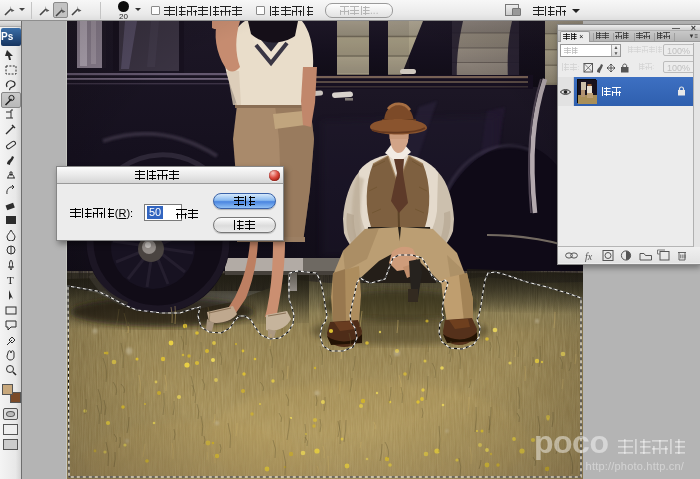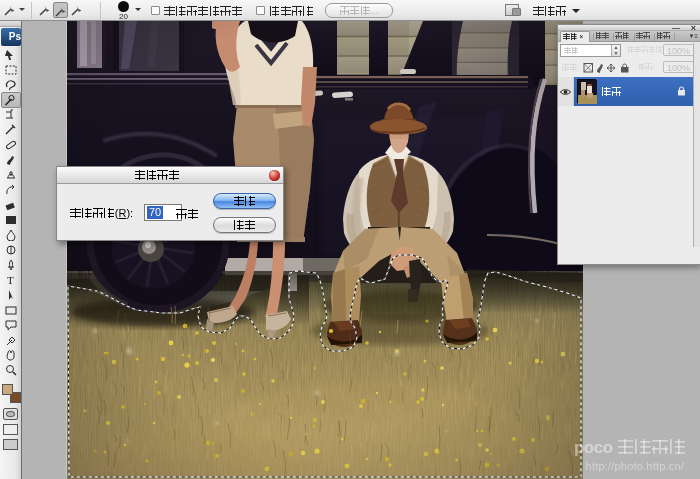--- a/index.html
+++ b/index.html
@@ -28,33 +28,33 @@
 #refine{position:absolute;left:325px;top:3px;width:68px;height:15px;border:1px solid #9a9a9a;
  border-radius:7px;background:linear-gradient(#fdfdfd,#e2e2e2);color:#b5b5b5;font-size:10px;
  text-align:center;line-height:13px}
 .cb{position:absolute;top:6px;width:9px;height:9px;border:1px solid #8a8a8a;background:#fdfdfd;border-radius:1px}
 .obtext{position:absolute;top:5px;font-size:11px;color:#222}
 
 #tools{position:absolute;left:0;top:21px;width:22px;height:458px;
  background:linear-gradient(90deg,#f4f4f4,#e8e8e8 75%,#d2d2d2);border-right:1px solid #6e6e6e;z-index:5}
 #pslogo{position:absolute;left:1px;top:7px;width:20px;height:18px;border-radius:2px;
  background:linear-gradient(#3a6ea8,#16345f);color:#fff;font-size:10px;font-weight:bold;
- text-align:right;line-height:18px}
+ text-align:left;line-height:18px}
 .ti{position:absolute;left:4px;width:16px;height:13px;color:#2b2b2b}
 .ti svg{display:block}
 #qsel{position:absolute;left:1px;top:71px;width:20px;height:16px;border:1px solid #888;
  border-radius:2px;background:linear-gradient(#cacaca,#b8b8b8)}
 #fgbg{position:absolute;left:2px;top:363px;width:19px;height:19px}
 #fgbg .bgc{position:absolute;right:0;bottom:0;width:11px;height:11px;background:#7a4a28;border:1px solid #555}
 #fgbg .fgc{position:absolute;left:0;top:0;width:11px;height:11px;background:#c8a87c;border:1px solid #555}
 
 #photo{position:absolute;left:67px;top:21px;width:516px;height:458px;z-index:1;box-shadow:-1px 0 0 #c6c8c2}
 
 #wm{position:absolute;right:14px;bottom:7px;z-index:6;color:rgba(255,255,255,.45);text-align:right}
-#wm .l1{font-size:17px;font-weight:bold;line-height:21px;letter-spacing:-.5px}
+#wm .l1{font-size:32px;font-weight:bold;line-height:21px;letter-spacing:-.5px}
 #wm .l1 .zh20{font-size:17px;letter-spacing:.5px}
 #wm .l2{font-size:11px;margin-top:2px;color:rgba(255,255,255,.42);letter-spacing:.2px;margin-right:2px}
 
 #dlg{position:absolute;left:56px;top:166px;width:228px;height:75px;z-index:10;
  background:#ececec;border:1px solid #868686;box-shadow:2px 3px 6px rgba(0,0,0,.4);font-size:11px}
 #dlg .tb{height:17px;background:linear-gradient(#fcfcfc,#d6d6d6);border-bottom:1px solid #9a9a9a;
  position:relative;text-align:center;font-weight:bold;color:#000;line-height:16px;font-size:11px;padding-right:26px}
 #dlg .ball{position:absolute;right:3px;top:3px;width:11px;height:11px;border-radius:50%;
  background:radial-gradient(circle at 35% 28%,#f8c7c0 0%,#dd4b40 45%,#8e1206 88%);
  box-shadow:inset 0 0 1px #500,0 1px 1px rgba(255,255,255,.7)}
@@ -687,21 +687,21 @@
     <path d="M1,265 L30,270 C45,276 55,284 70,289 L95,292 113,292 125,288 133,286 131,295 134,306 142,311 154,312 163,307 168,299 172,295 178,295 184,299 188,306 194,314 203,318 213,317 221,311 226,303 227,294 225,287 L222,278 222,262 223,252 230,250 249,252 C253,257 256,268 258,284 L260,295 258,301 255,305 253,315 256,325 264,330 276,330 286,326 290,317 288,307 284,301 L283,294 285,284 288,271 290,262 293,257 C296,259 300,261 304,262 L318,258 322,247 326,237 332,234 345,234 355,237 360,245 365,255 370,260 375,261 378,259 L381,262 378,272 376,282 375,292 377,297 373,302 372,312 375,321 383,327 395,328 406,324 412,316 413,306 410,299 L412,294 414,284 416,271 418,259 421,252 428,251 C438,253 448,257 460,261 L480,266 500,272 514,277 L514,456 L2,456 Z" fill="none" stroke="#f5f5f5" stroke-width="1.1"></path>
     <path d="M1,265 L30,270 C45,276 55,284 70,289 L95,292 113,292 125,288 133,286 131,295 134,306 142,311 154,312 163,307 168,299 172,295 178,295 184,299 188,306 194,314 203,318 213,317 221,311 226,303 227,294 225,287 L222,278 222,262 223,252 230,250 249,252 C253,257 256,268 258,284 L260,295 258,301 255,305 253,315 256,325 264,330 276,330 286,326 290,317 288,307 284,301 L283,294 285,284 288,271 290,262 293,257 C296,259 300,261 304,262 L318,258 322,247 326,237 332,234 345,234 355,237 360,245 365,255 370,260 375,261 378,259 L381,262 378,272 376,282 375,292 377,297 373,302 372,312 375,321 383,327 395,328 406,324 412,316 413,306 410,299 L412,294 414,284 416,271 418,259 421,252 428,251 C438,253 448,257 460,261 L480,266 500,272 514,277 L514,456 L2,456 Z" fill="none" stroke="#111" stroke-width="1.1" stroke-dasharray="3 3"></path>
   </svg>
 <div id="wm">
     <div class="l1">poco <span class="zh20"><i class="z"></i><i class="z b"></i><i class="z c"></i><i class="z b"></i></span></div>
     <div class="l2">http://photo.http.cn/</div>
   </div>
 <div id="dlg">
     <div class="tb"><span><i class="z"></i><i class="z b"></i><i class="z c"></i><i class="z"></i></span><div class="ball"></div></div>
     <div class="row"><i class="z"></i><i class="z b"></i><i class="z c"></i><i class="z b"></i>(<u>R</u>): <div class="inbox">
-        <div class="sel">70</div>
+        <div class="sel">50</div>
       </div><span class="px"><i class="z c"></i><i class="z"></i></span></div>
     <div class="aquab" id="ok"><i class="z"></i><i class="z b"></i></div>
     <div class="aquab" id="cancel"><i class="z b"></i><i class="z"></i></div>
   </div>
 <div id="panel">
     <div class="hdr">
       <span class="mm">—</span>
       <span class="xx">×</span>
     </div>
     <div id="tabs">
@@ -752,13 +752,30 @@
           <rect x="3" y="10" width="4" height="7" fill="#b29270"></rect>
           <rect x="9" y="13" width="6" height="5" fill="#bda076"></rect>
         </svg></div>
       <div class="nm"><i class="z b"></i><i class="z c"></i></div>
       <div style="position:absolute;right:14px;top:9px"><svg width="9" height="10" viewBox="0 0 9 10">
           <rect x="1" y="4" width="7" height="5.5" fill="#e8e8e8"></rect>
           <path d="M2.5,4 v-1 a2,2 0 0 1 4,0 v1" fill="none" stroke="#e8e8e8" stroke-width="1.2"></path>
         </svg></div>
     </div>
     <div id="llist"></div>
+    <div id="pbot">
+      <svg style="left:6px" width="132" height="13" viewBox="0 0 132 13">
+        <g stroke="#555" fill="none">
+          <ellipse cx="5" cy="6.5" rx="3.4" ry="2.6"></ellipse>
+          <ellipse cx="10" cy="6.5" rx="3.4" ry="2.6"></ellipse>
+          <text x="21" y="10.5" font-size="10" font-style="italic" fill="#555" stroke="none" font-family="Liberation Serif">fx</text>
+          <rect x="39" y="1.5" width="10" height="10"></rect>
+          <circle cx="44" cy="6.5" r="3"></circle>
+          <circle cx="62" cy="6.5" r="4.6"></circle>
+          <path d="M62,1.9 a4.6,4.6 0 0 1 0,9.2 Z" fill="#555" stroke="none"></path>
+          <path d="M76,4.5 h4 l1.5,2 h6 v4.5 h-11.5 Z"></path>
+          <rect x="96" y="2.5" width="9" height="8.5"></rect>
+          <path d="M96,5 h-2.5 v-4 h7.5" stroke="#777"></path>
+          <path d="M114,3.5 h8 M115,3.5 v7.5 h6 v-7.5 M116.8,5.5 v3.8 M118.9,5.5 v3.8 M121,5.5 v3.8" stroke-width=".9"></path>
+        </g>
+      </svg>
+    </div>
     <div id="scroll"></div>
   </div>
 </body></html>

